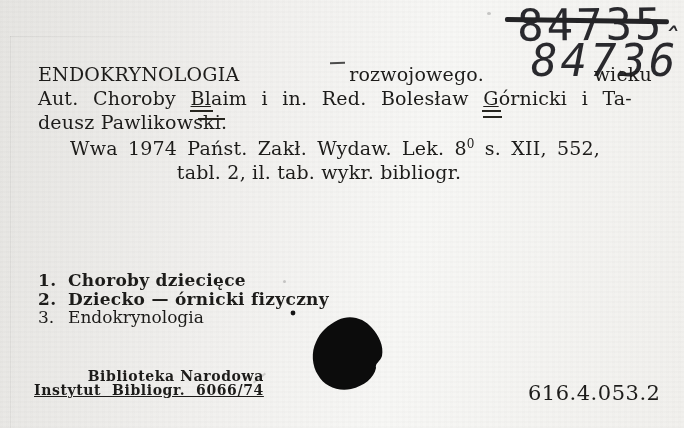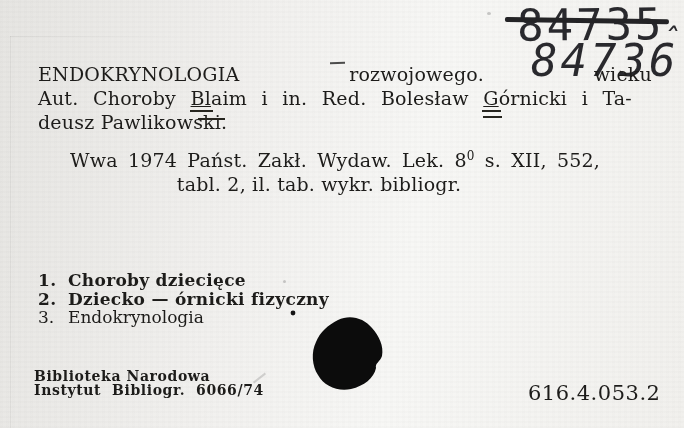--- a/index.html
+++ b/index.html
@@ -50,37 +50,37 @@
   .bib{position:absolute;left:38px;top:62px;font-size:19px;line-height:24px;letter-spacing:.2px;}
   .bib .l1{width:614px;display:flex;justify-content:space-between;}
   .bib .l2{width:594px;text-align:justify;text-align-last:justify;}
   .bib .l3{width:594px;}
   
   .mark{position:relative;display:inline-block;text-decoration:underline;}
   .mark::before{content:"";position:absolute;left:-1px;right:-2px;bottom:-2px;height:2px;background:#26251f;}
   .mark-blaim::after{content:"";position:absolute;left:7px;width:27px;bottom:-10px;height:2px;background:#26251f;}
   .mark-gornicki::after{content:"";position:absolute;left:0;right:-3px;bottom:-8px;height:2px;background:#26251f;}
 
-  .imprint{position:absolute;left:38px;top:148px;font-size:19px;line-height:24px;letter-spacing:.2px;}
+  .imprint{position:absolute;left:38px;top:136px;font-size:19px;line-height:24px;letter-spacing:.2px;}
   .imprint .l1{width:562px;text-indent:32px;text-align:justify;text-align-last:justify;}
   .imprint .l2{width:562px;text-align:center;}
   .imprint sup{font-size:12px;vertical-align:super;line-height:0;}
 
   
   .stray-dash{position:absolute;left:330px;top:62px;width:15px;height:2px;background:rgba(20,20,20,.75);transform:rotate(-2deg);}
 
   
   .subjects{position:absolute;left:38px;top:271px;font-size:17px;line-height:18.5px;}
   .subjects .row{display:flex;}
   .subjects .num{width:30px;}
   .subjects .b{font-weight:bold;letter-spacing:.3px;}
 
   
-  .footer-left{position:absolute;left:34px;top:369px;font-size:14px;line-height:14px;font-weight:bold;letter-spacing:.6px;}
-  .footer-left .fl2{white-space:pre;}
+  .footer-left{position:absolute;left:34px;top:369px;font-size:14px;line-height:14px;font-weight:bold;letter-spacing:.6px;text-align:right;}
+  .footer-left .fl2{white-space:pre;text-decoration:underline;}
   .classification{position:absolute;left:528px;top:381px;font-size:21px;font-weight:normal;letter-spacing:.5px;}
 
   
   .blob-svg{position:absolute;left:288px;top:304px;pointer-events:none;}
   .speck{position:absolute;border-radius:50%;background:#555;}
   .speck1{left:283px;top:280px;width:3px;height:3px;opacity:.28;}
   .speck2{left:487px;top:12px;width:4px;height:3px;opacity:.3;}
   .pencil-mark{position:absolute;left:252px;top:377px;width:15px;height:2px;background:#333;opacity:.18;transform:rotate(-38deg);}
 </style>
 </head>

